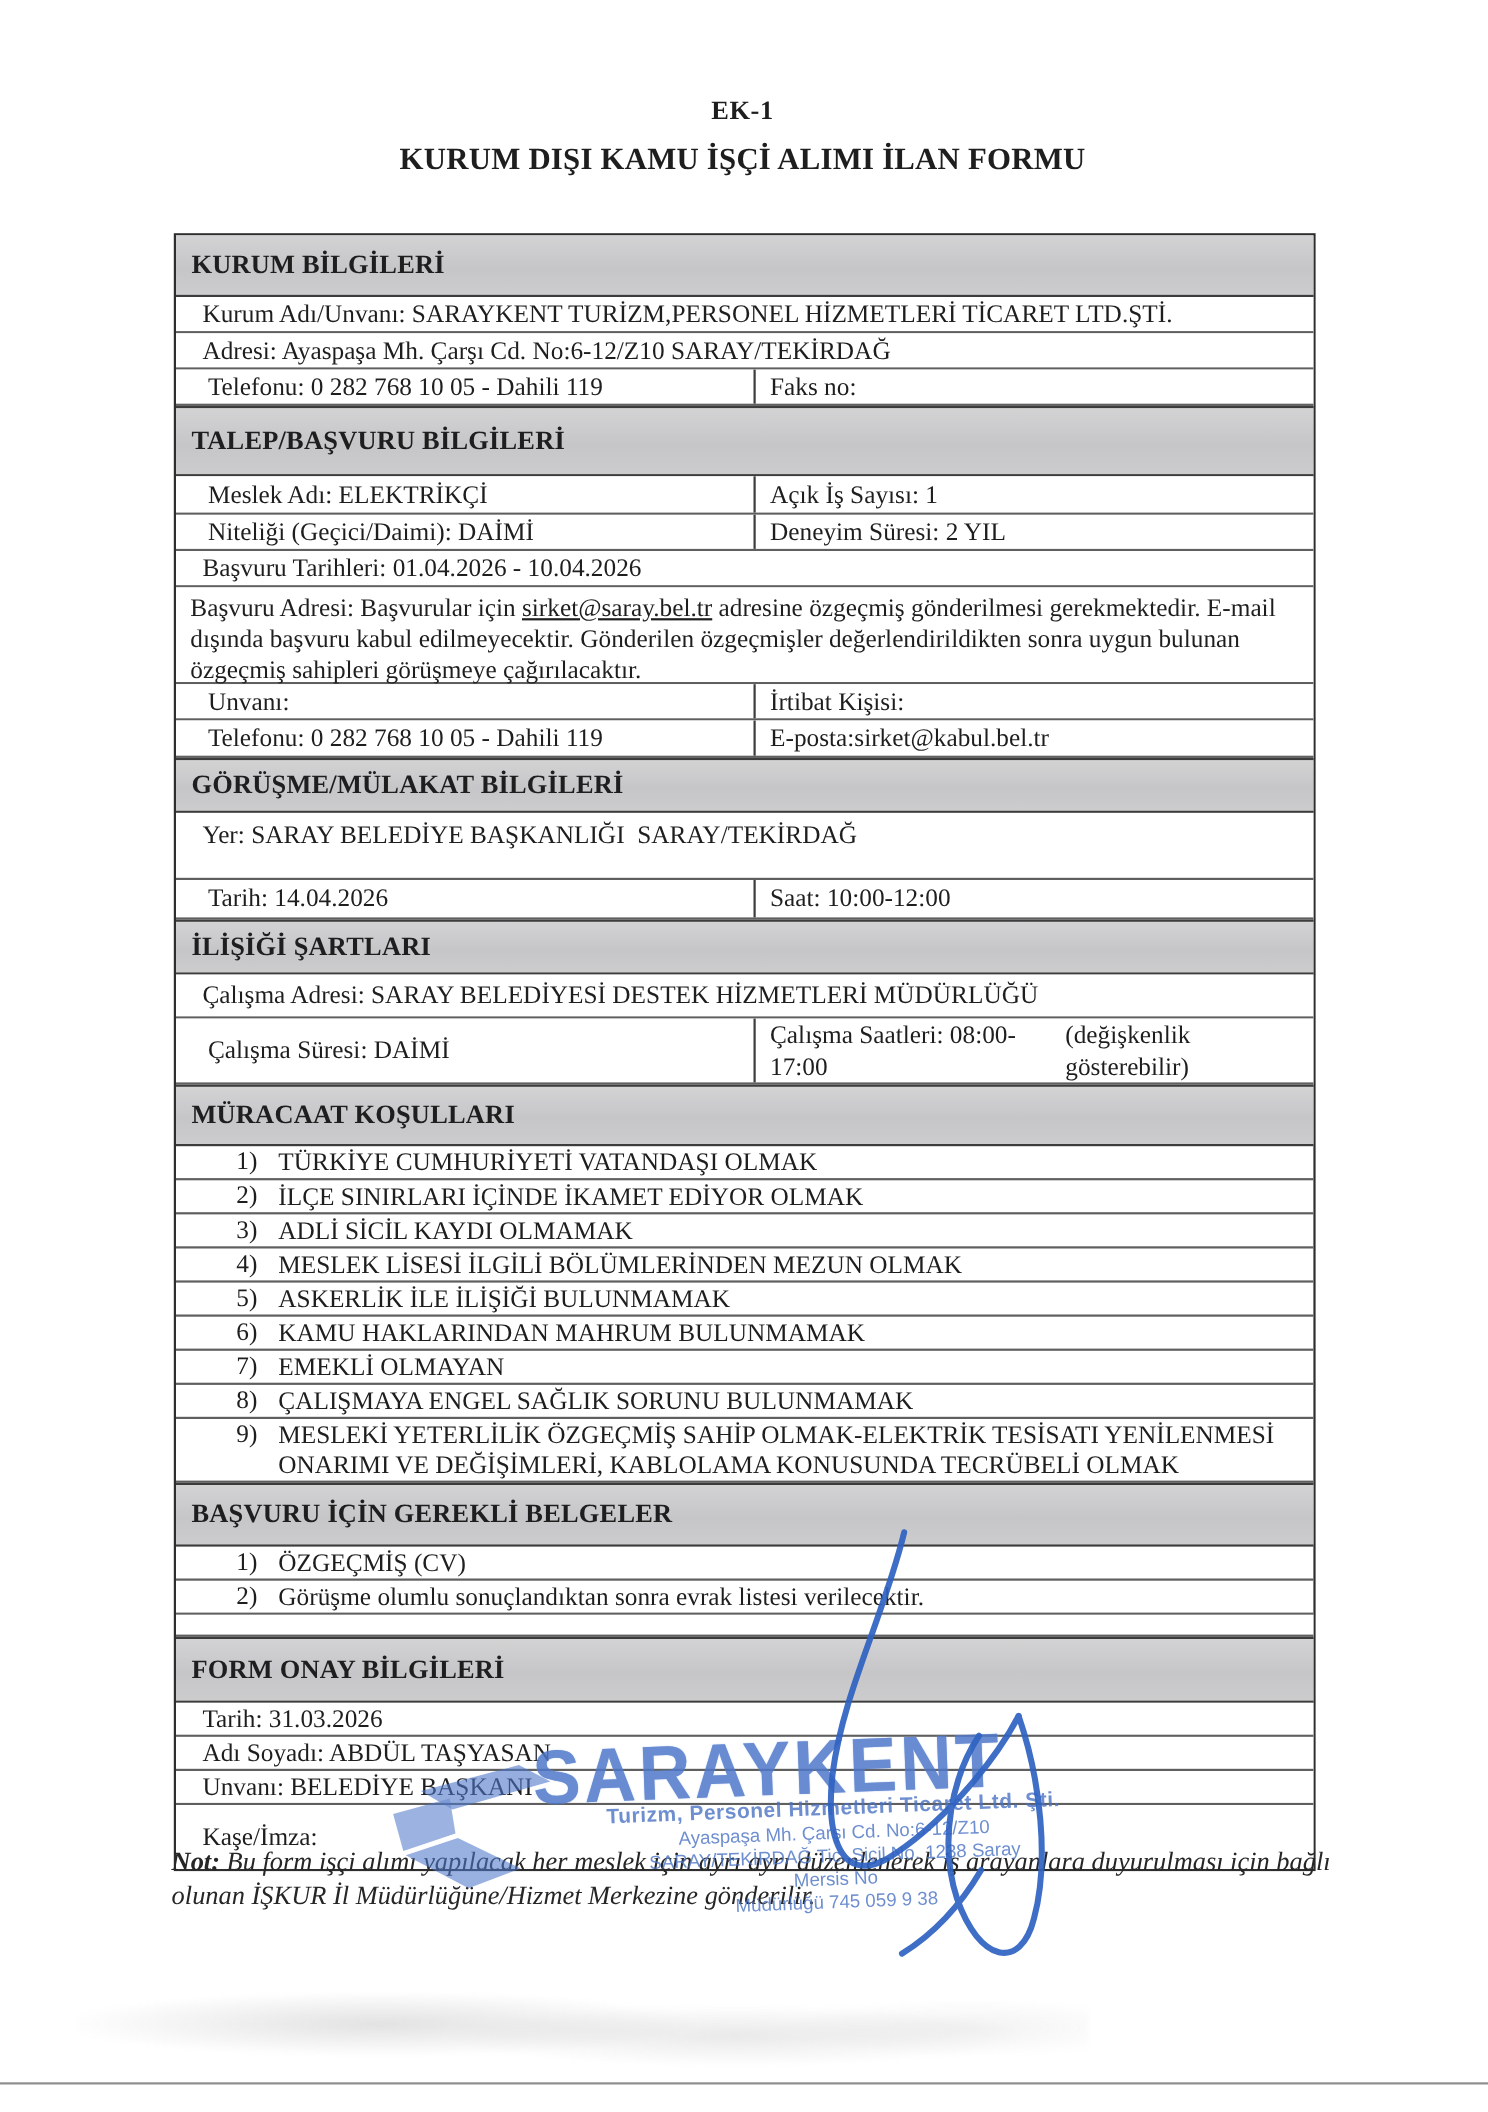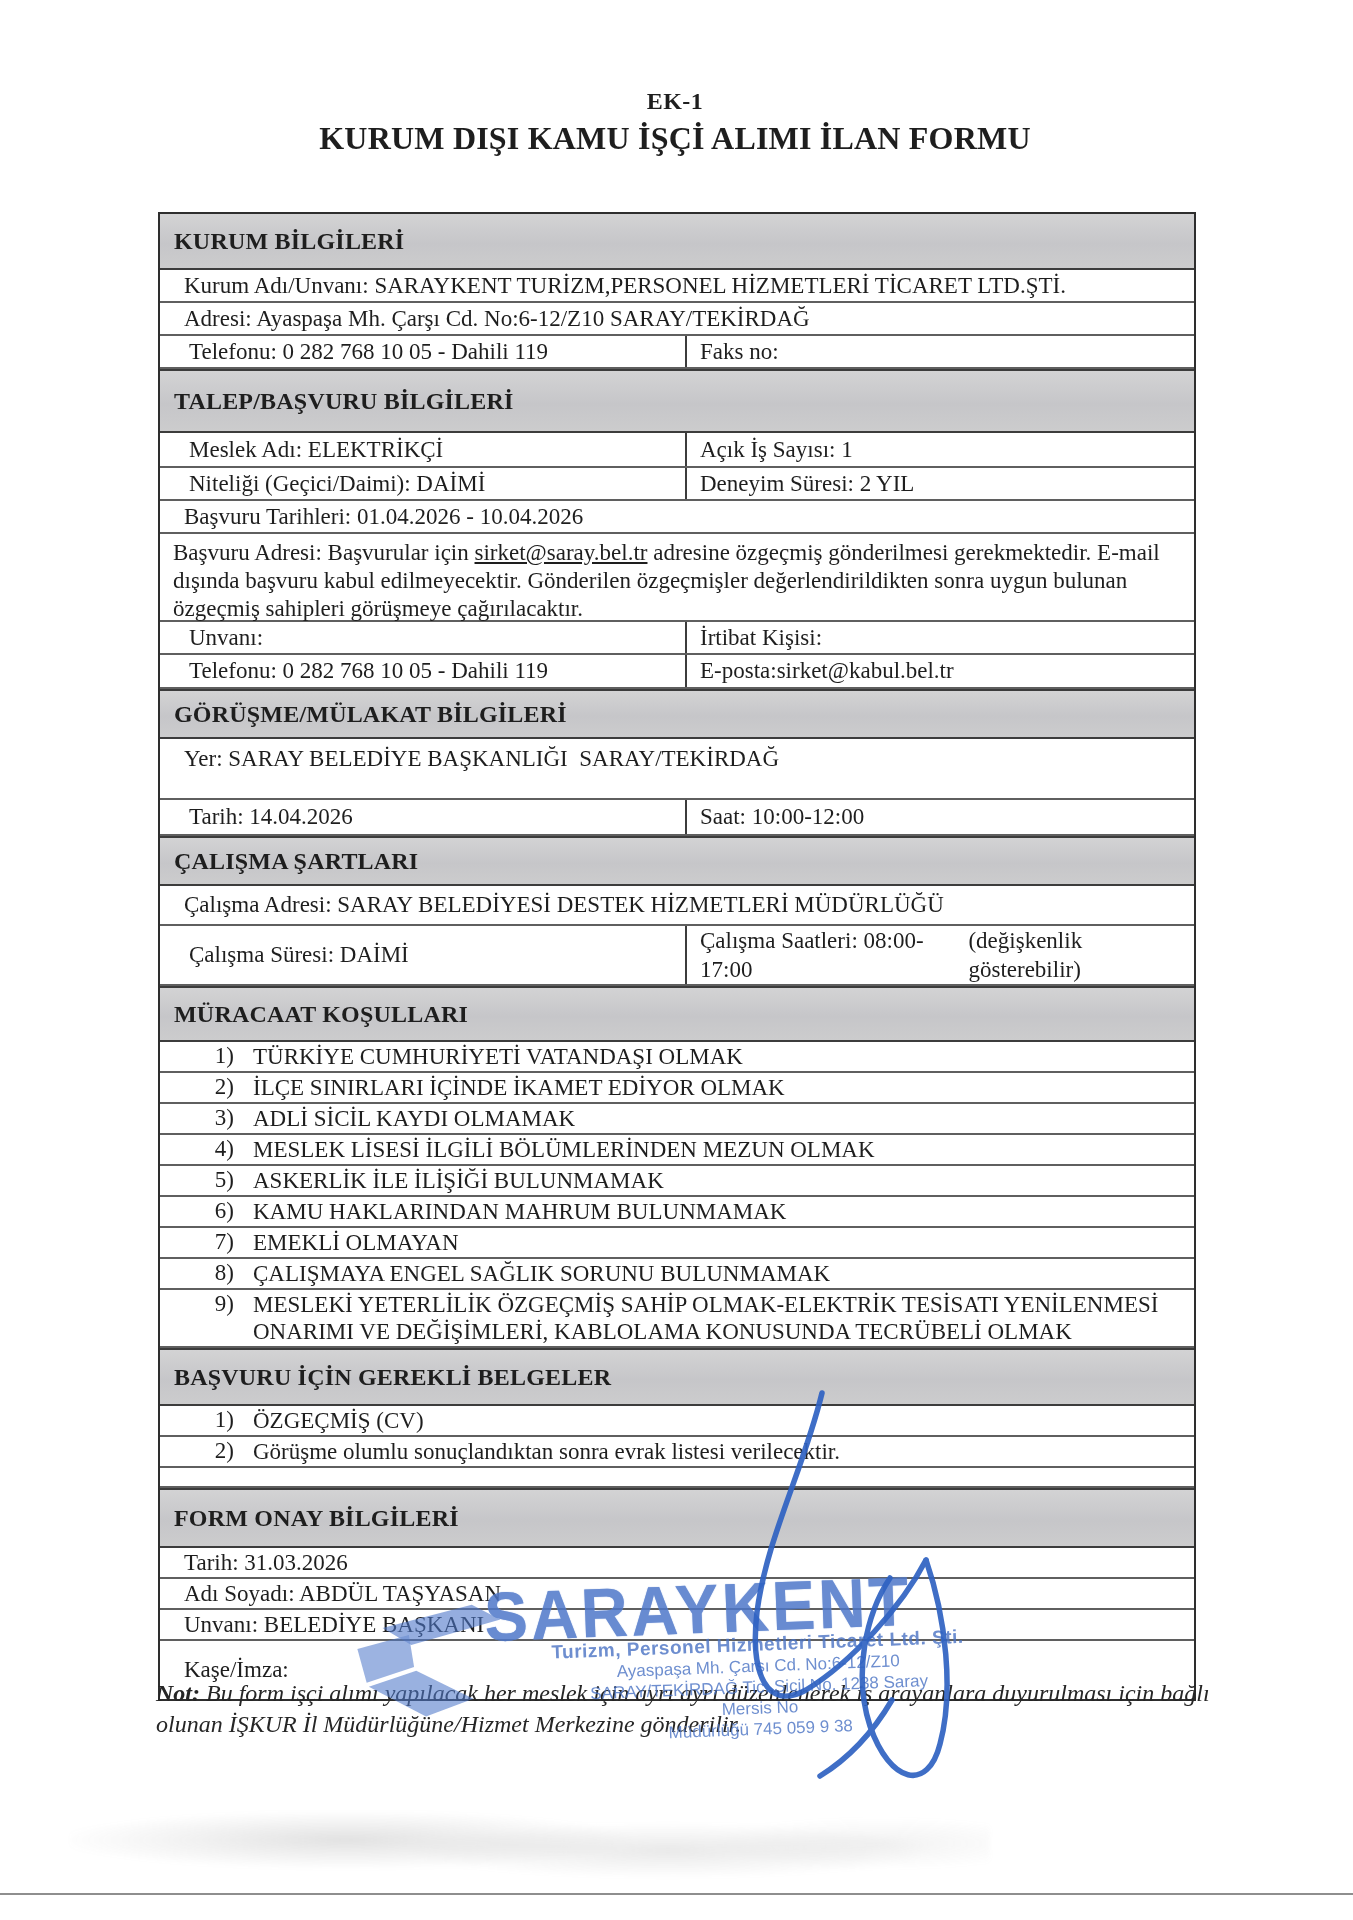--- a/index.html
+++ b/index.html
@@ -4,21 +4,21 @@
 <style>
   html,body{margin:0;padding:0;}
   body{
     width:1353px;height:1920px;position:relative;overflow:hidden;
     background:#ffffff;color:#1e1e1e;
     font-family:"Liberation Serif", serif;
     -webkit-font-smoothing:antialiased;
   }
   .page-title{position:absolute;top:88px;left:158px;width:1034px;text-align:center;font-weight:bold;}
   .page-title .code{font-size:24px;letter-spacing:.5px;}
-  .page-title .tname{font-size:32px;margin-top:5px;letter-spacing:.2px;}
+  .page-title .tname{font-size:28px;margin-top:15px;letter-spacing:.2px;}
 
   .form{position:absolute;top:212px;left:158px;width:1034px;border:2px solid #2e2e2e;background:#fff;}
   .band{
     background:linear-gradient(180deg,#d3d3d4 0%,#c6c6c9 55%,#cccccd 100%);
     display:flex;align-items:center;padding-left:14px;
     font-weight:bold;font-size:24px;letter-spacing:.2px;
     border-top:2px solid #3c3c3c;border-bottom:2px solid #3c3c3c;
   }
   .band:first-child{border-top:none;}
   .row{border-bottom:2px solid #5f5f5f;font-size:23px;display:flex;align-items:center;padding-left:24px;background:#fff;}
@@ -143,21 +143,21 @@
   <div class="row split nopadd" style="height:34px">
     <div class="c">
         <span>Tarih: 14.04.2026</span>
       </div>
     <div class="c">
         <span>Saat: 10:00-12:00</span>
       </div>
   </div>
 
   <div class="band" style="height:46px">
-    <span>ÇALIŞMA ŞARTLARI</span>
+    <span>İLİŞİĞİ ŞARTLARI</span>
   </div>
   <div class="row" style="height:38px">
     <span>Çalışma Adresi: SARAY BELEDİYESİ DESTEK HİZMETLERİ MÜDÜRLÜĞÜ</span>
   </div>
   <div class="row split nopadd" style="height:58px">
     <div class="c">
         <span>Çalışma Süresi: DAİMİ</span>
       </div>
     <div class="c twoline">
       <span>Çalışma Saatleri: 08:00-17:00</span>

